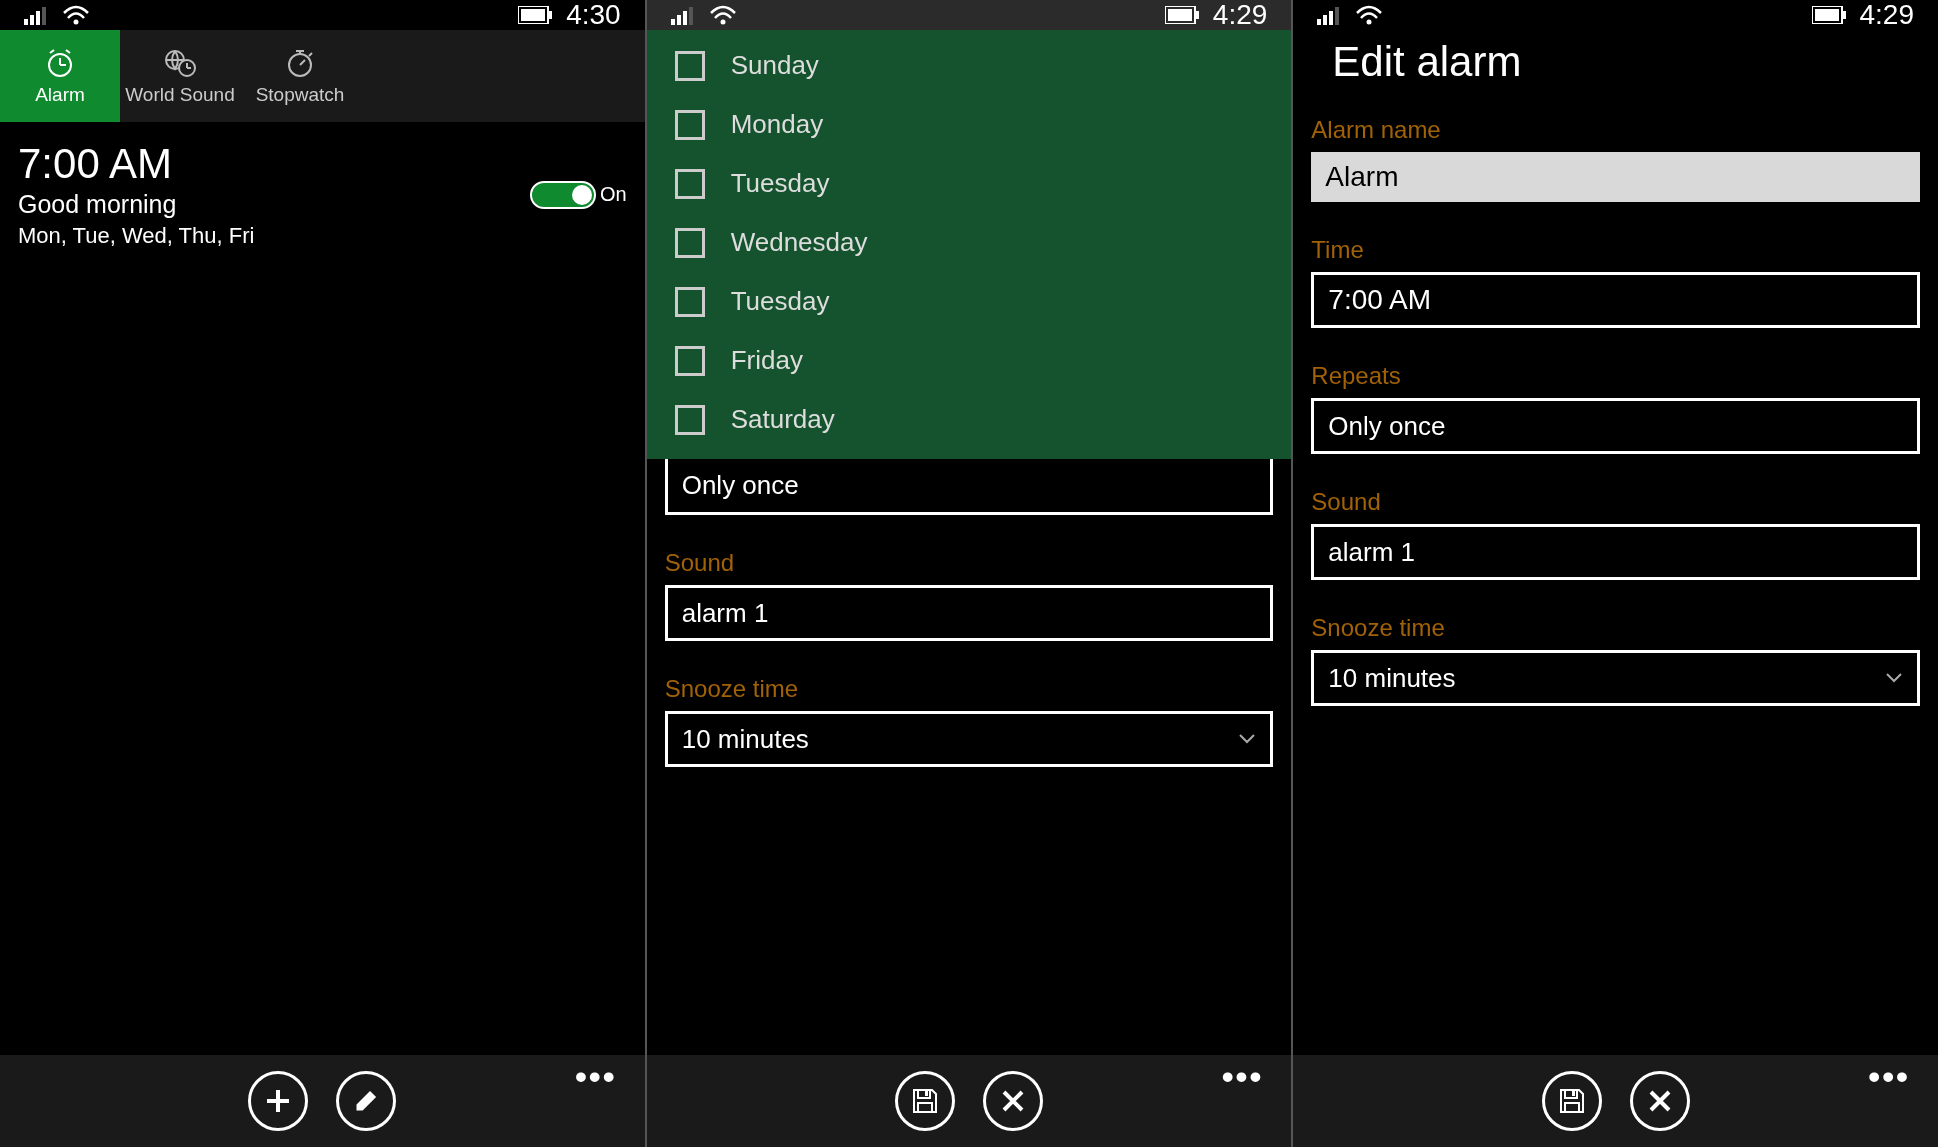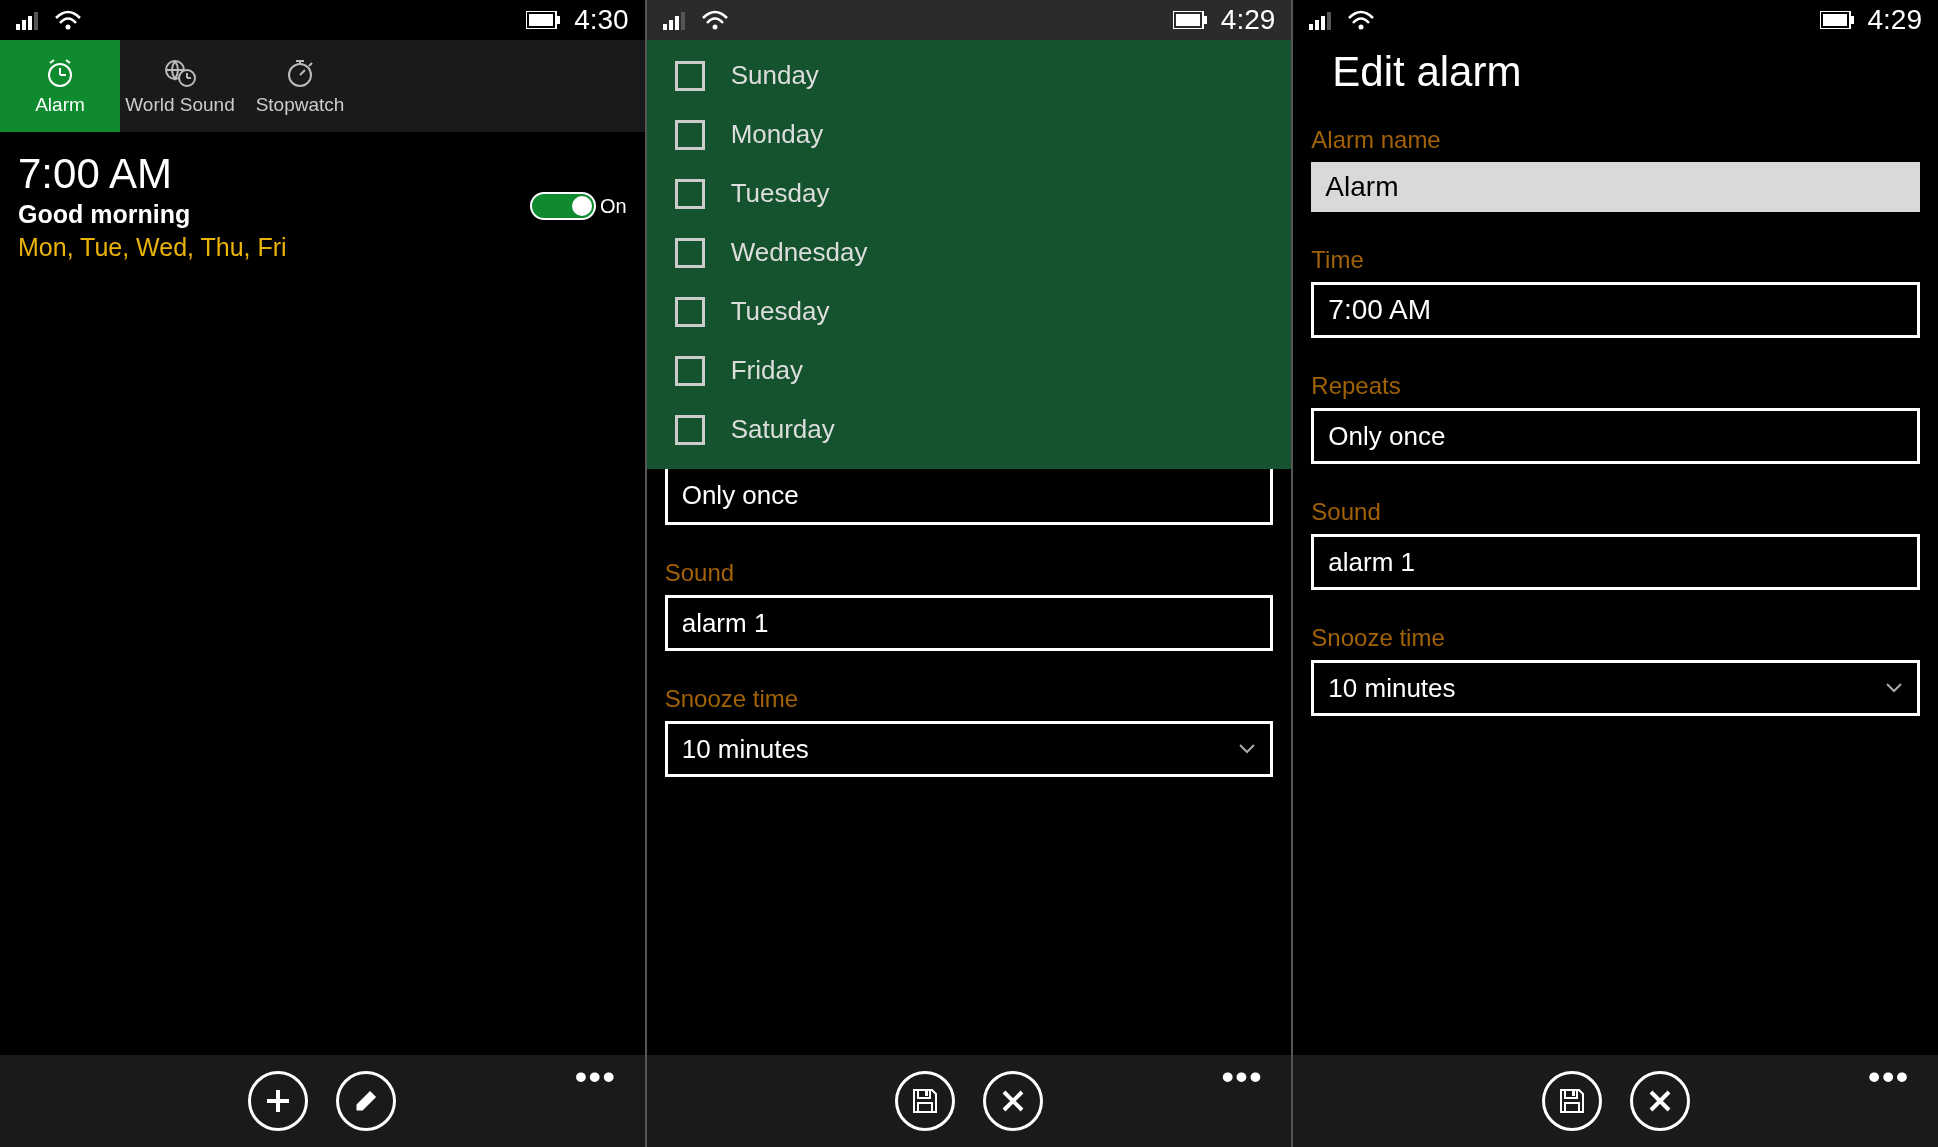--- a/index.html
+++ b/index.html
@@ -15,25 +15,25 @@
     flex: 1;
     background: #000;
     color: #fff;
     display: flex;
     flex-direction: column;
     position: relative;
     overflow: hidden;
   }
   
   .status-bar {
-    height: 40px;
+    height: 30px;
     display: flex;
     align-items: center;
     justify-content: space-between;
-    padding: 0 16px;
+    padding: 0 24px;
     font-size: 26px;
     font-weight: 300;
   }
   .status-left { display: flex; align-items: center; gap: 14px; }
   .status-right { display: flex; align-items: center; gap: 14px; }
   .clock-text { font-size: 28px; }
 
   
   .nav-tabs {
     display: flex;
@@ -50,22 +50,22 @@
     font-size: 19px;
     color: #ccc;
     font-weight: 300;
   }
   .nav-tab.active { background: #0f8a2f; color: #fff; }
   .nav-icon { height: 34px; display: flex; align-items: center; justify-content: center;}
 
   
   .alarm-list { padding: 18px 18px; }
   .alarm-time { font-size: 42px; font-weight: 300; }
-  .alarm-label { font-size: 25px; font-weight: 700; margin-top: 2px;}
-  .alarm-days { font-size: 25px; color: #eab308; font-weight: 300; margin-top: 4px;}
+  .alarm-label { font-size: 25px; font-weight: 400; margin-top: 2px;}
+  .alarm-days { font-size: 22px; color: #ffffff; font-weight: 300; margin-top: 4px;}
   .alarm-row { display: flex; justify-content: space-between; align-items: center;}
   .alarm-right { display: flex; align-items: center; gap: 4px; text-align: right;}
   .toggle {
     width: 66px; height: 28px; border: 2px solid #fff; border-radius: 14px;
     background: #0f8a2f; position: relative;
   }
   .toggle-knob { position:absolute; right:2px; top:2px; width:20px; height:20px; background:#fff; border-radius:50%;}
   .toggle-label { font-size: 20px; }
 
   

